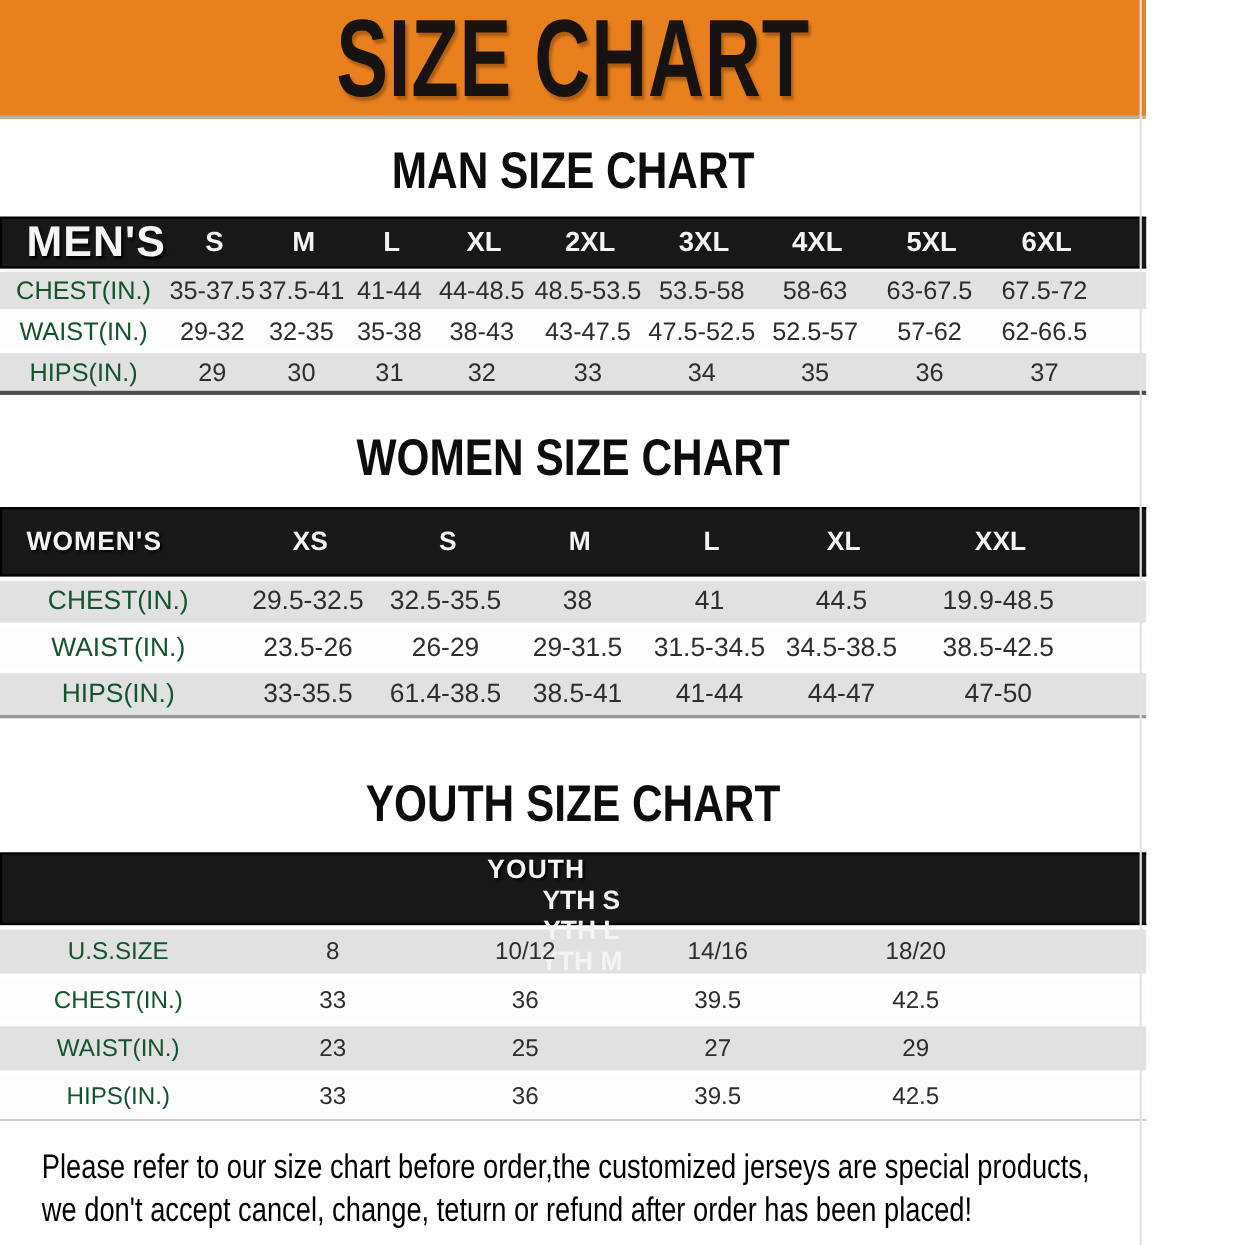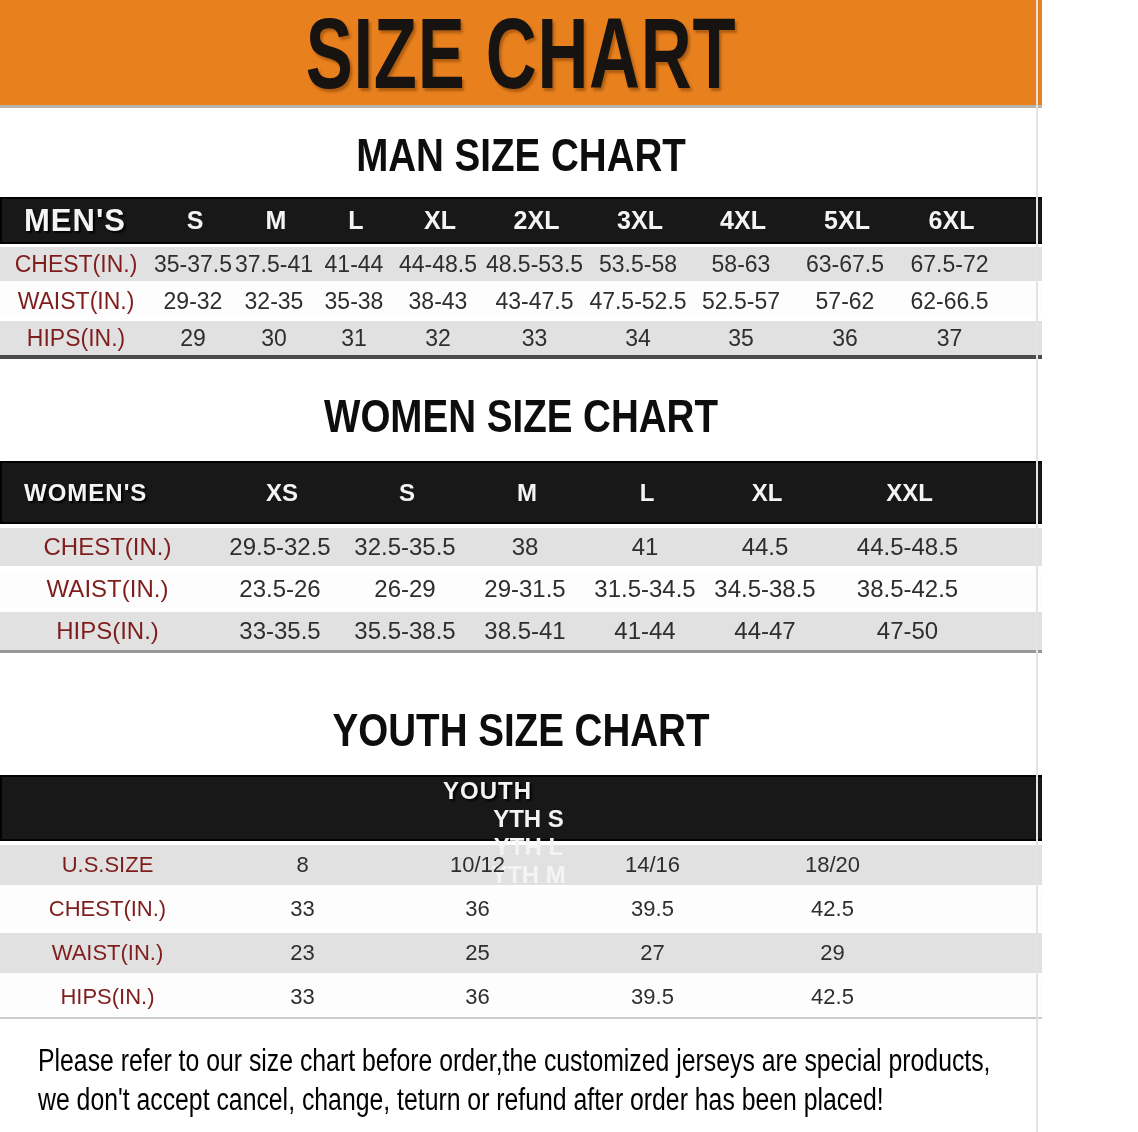--- a/index.html
+++ b/index.html
@@ -53,24 +53,24 @@
   .gray  { background:#e1e1e1; }
   .white { background:#fdfdfd; }
   .men   { border-bottom:4px solid #4c4c4c; }
   .women { border-bottom:3px solid #979797; }
   .youth { border-bottom:2px solid #cccccc; }
   .cell { text-align:center; box-sizing:border-box; white-space:nowrap; }
   .header-row .cell { font-size:25px; }
   .women .header-row .cell, .youth .header-row .cell { font-size:24px; }
   .header-row .label-cell {
     text-align:left; padding-left:22px;
-    font-size:31px; font-weight:bold; letter-spacing:1px;
+    font-size:39px; font-weight:bold; letter-spacing:1px;
     text-shadow:2px 2px 2px rgba(0,0,0,0.9);
   }
-  .data-row .cell:first-child { color:#7f1d1d; }
+  .data-row .cell:first-child { color:#14532d; }
   
   .men .cell:nth-child(1){width:152px}
   .men .cell:nth-child(2){width:82px}
   .men .cell:nth-child(3){width:80px}
   .men .cell:nth-child(4){width:80px}
   .men .cell:nth-child(5){width:88px}
   .men .cell:nth-child(6){width:105px}
   .men .cell:nth-child(7){width:102px}
   .men .cell:nth-child(8){width:104px}
   .men .cell:nth-child(9){width:104px}
@@ -180,35 +180,35 @@
           <div class="cell">XL</div>
           <div class="cell">XXL</div>
         </div>
         <div class="row data-row gray" style="background: rgb(225, 225, 225);">
           <div class="cell">CHEST(IN.)</div>
           <div class="cell">29.5-32.5</div>
           <div class="cell">32.5-35.5</div>
           <div class="cell">38</div>
           <div class="cell">41</div>
           <div class="cell">44.5</div>
-          <div class="cell">44.5-48.5</div>
+          <div class="cell">19.9-48.5</div>
         </div>
         <div class="row data-row white">
           <div class="cell">WAIST(IN.)</div>
           <div class="cell">23.5-26</div>
           <div class="cell">26-29</div>
           <div class="cell">29-31.5</div>
           <div class="cell">31.5-34.5</div>
           <div class="cell">34.5-38.5</div>
           <div class="cell">38.5-42.5</div>
         </div>
         <div class="row data-row gray" style="background: rgb(225, 225, 225);">
           <div class="cell">HIPS(IN.)</div>
           <div class="cell">33-35.5</div>
-          <div class="cell">35.5-38.5</div>
+          <div class="cell">61.4-38.5</div>
           <div class="cell">38.5-41</div>
           <div class="cell">41-44</div>
           <div class="cell">44-47</div>
           <div class="cell">47-50</div>
         </div>
       </div>
   </section>
 
   <section>
     <h2 class="section-title" id="youth-title">YOUTH SIZE CHART</h2>

